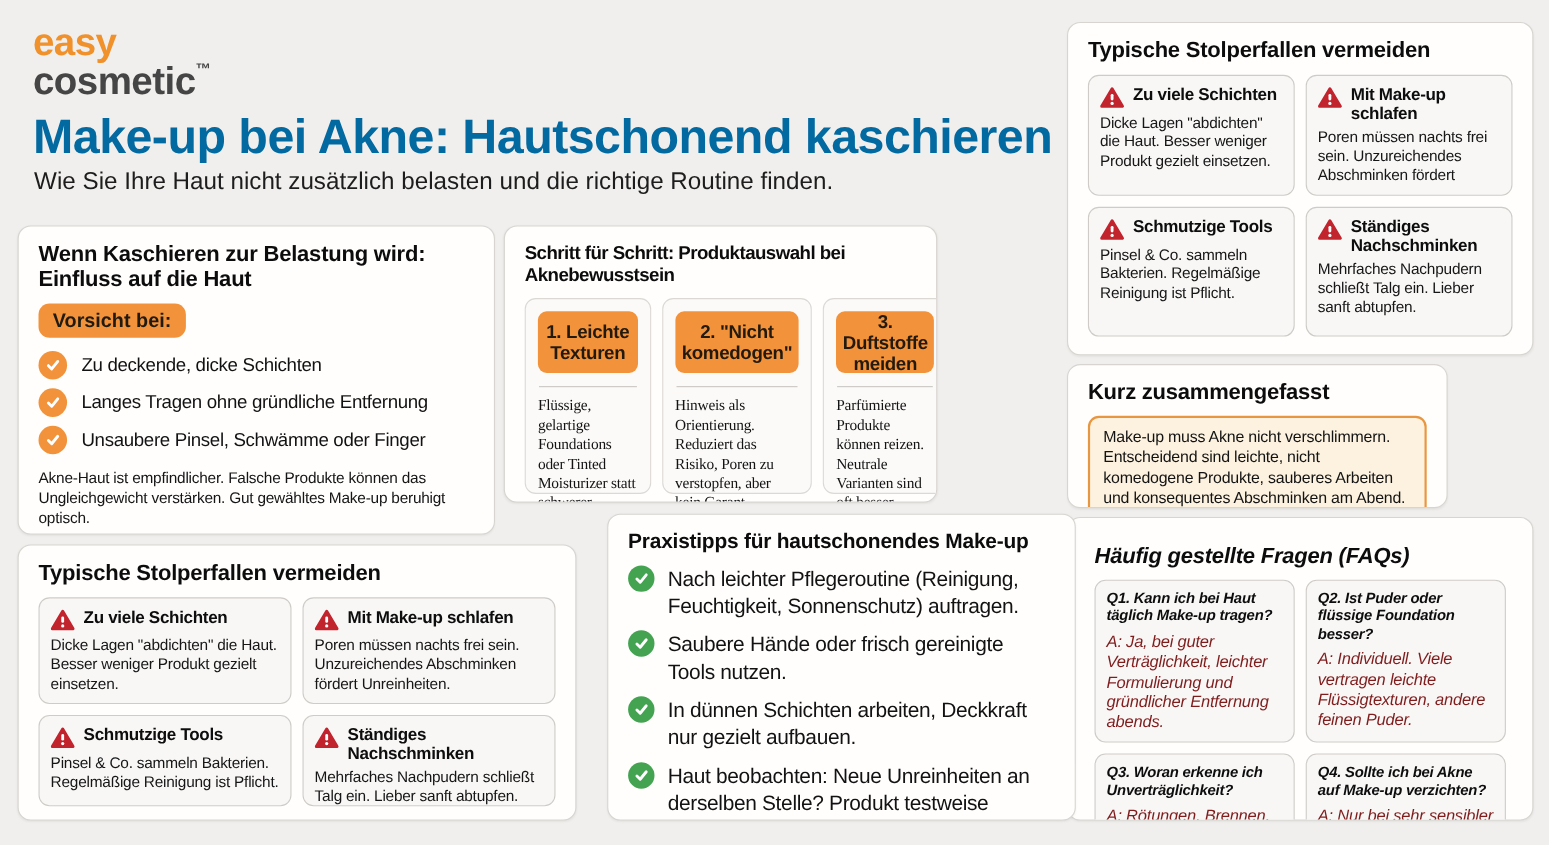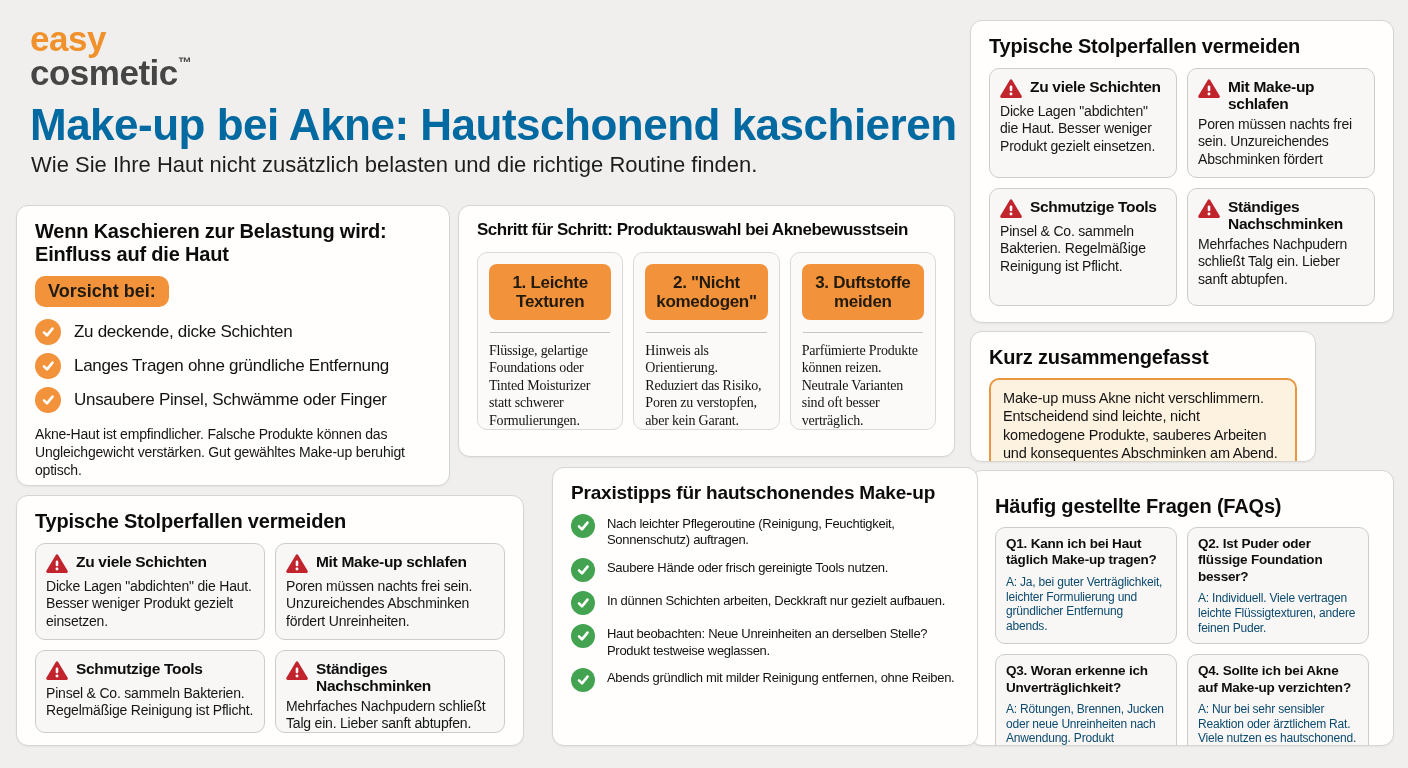--- a/index.html
+++ b/index.html
@@ -44,57 +44,57 @@
   #card-belastung { left:16px; top:205px; width:434px; height:281px; }
   #card-belastung .card-title { width:360px; }
   .badge { display:inline-block; margin-top:10px; background:#F2933B; color:#201a10;
            font-size:18px; font-weight:700; border-radius:10px; padding:5px 13px; }
   .check-list { margin-top:12px; }
   .check-row { display:flex; align-items:center; gap:13px; margin:8px 0; }
   .check-row .txt { font-size:17px; letter-spacing:-0.3px; color:#121212; }
   .card-footnote { margin-top:12px; font-size:14px; letter-spacing:-0.2px; line-height:1.3; color:#151515; }
 
   
-  #card-schritte { left:458px; top:205px; width:497px; height:252px; }
+  #card-schritte { left:458px; top:205px; width:394px; height:252px; }
   #card-schritte .card-title { font-size:17px; letter-spacing:-0.5px; }
   .steps { display:flex; gap:10px; margin-top:12px; }
   .step { flex:1; background:#fbfaf9; border:1px solid #dcd9d5; border-radius:10px; padding:11px 11px; height:178px; }
   .step-label { background:#F2933B; border-radius:8px; height:56px; display:flex; align-items:center;
                 justify-content:center; text-align:center; font-size:17px; font-weight:700;
                 letter-spacing:-0.3px; color:#231a0d; line-height:1.12; padding:4px 6px; }
   .step-divider { border-top:1px solid #c9c6c2; margin:12px 1px 9px; }
   .step-text { font-size:14px; letter-spacing:-0.2px; line-height:1.26; color:#131313;font-family:Liberation Serif, serif; }
 
   
   #card-stolperfallen-top { left:970px; top:20px; width:424px; height:303px; }
   #card-stolperfallen-top .grid { display:grid; grid-template-columns:1fr 1fr; gap:10px; margin-top:10px;
                                   grid-template-rows:110px 118px; }
   
   #card-zusammenfassung { left:970px; top:331px; width:346px; height:131px; }
   .summary-box { margin-top:9px; background:#fdf2e0; border:2px solid #e8963f; border-radius:10px;
                  padding:9px 12px; font-size:14.5px; letter-spacing:-0.2px; line-height:1.26; color:#131313; }
 
   
-  #card-faq { left:970px; top:470px; width:424px; height:276px; padding:24px; }
+  #card-faq { left:970px; top:470px; width:424px; height:276px; padding:24px;font-style:italic; }
   #card-faq .grid { display:grid; grid-template-columns:1fr 1fr; gap:10px; margin-top:9px; }
   .faq-card { background:#f8f7f6; border:1px solid #cfccc8; border-radius:10px; padding:8px 10px;
               min-height:101px; overflow:hidden; }
   .faq-q { font-size:13.5px; font-weight:700; letter-spacing:-0.2px; line-height:1.22; color:#0d0d0d; }
-  .faq-a { margin-top:6px; font-size:12px; letter-spacing:-0.2px; line-height:1.22; color:#0c4a6e; }
+  .faq-a { margin-top:6px; font-size:15px; letter-spacing:-0.2px; line-height:1.22; color:#7f1d1d; }
 
   
   #card-stolperfallen-bottom { left:16px; top:495px; width:508px; height:251px; }
   #card-stolperfallen-bottom .grid { display:grid; grid-template-columns:1fr 1fr; gap:10px; margin-top:10px;
                                      grid-template-rows:97px 83px; }
   
   #card-praxistipps { left:552px; top:467px; width:426px; height:279px; }
   #card-praxistipps .card-title { font-size:19px; }
   .tips { margin-top:10px; }
   .tip-row { display:flex; align-items:flex-start; gap:12px; margin:9px 0; }
-  .tip-row .txt { font-size:13px; letter-spacing:-0.3px; line-height:1.28; color:#121212; padding-top:2px; }
+  .tip-row .txt { font-size:19px; letter-spacing:-0.3px; line-height:1.28; color:#121212; padding-top:2px; }
 </style>
 </head>
 <body>
 
 <svg width="0" height="0" style="position:absolute">
   <defs>
     <g id="icon-check">
       <path d="M3 7.4 L6 10.4 L11.5 3.6" stroke="#fff" stroke-width="2.6" fill="none" stroke-linecap="round" stroke-linejoin="round"></path>
     </g>
     <g id="icon-warning">

